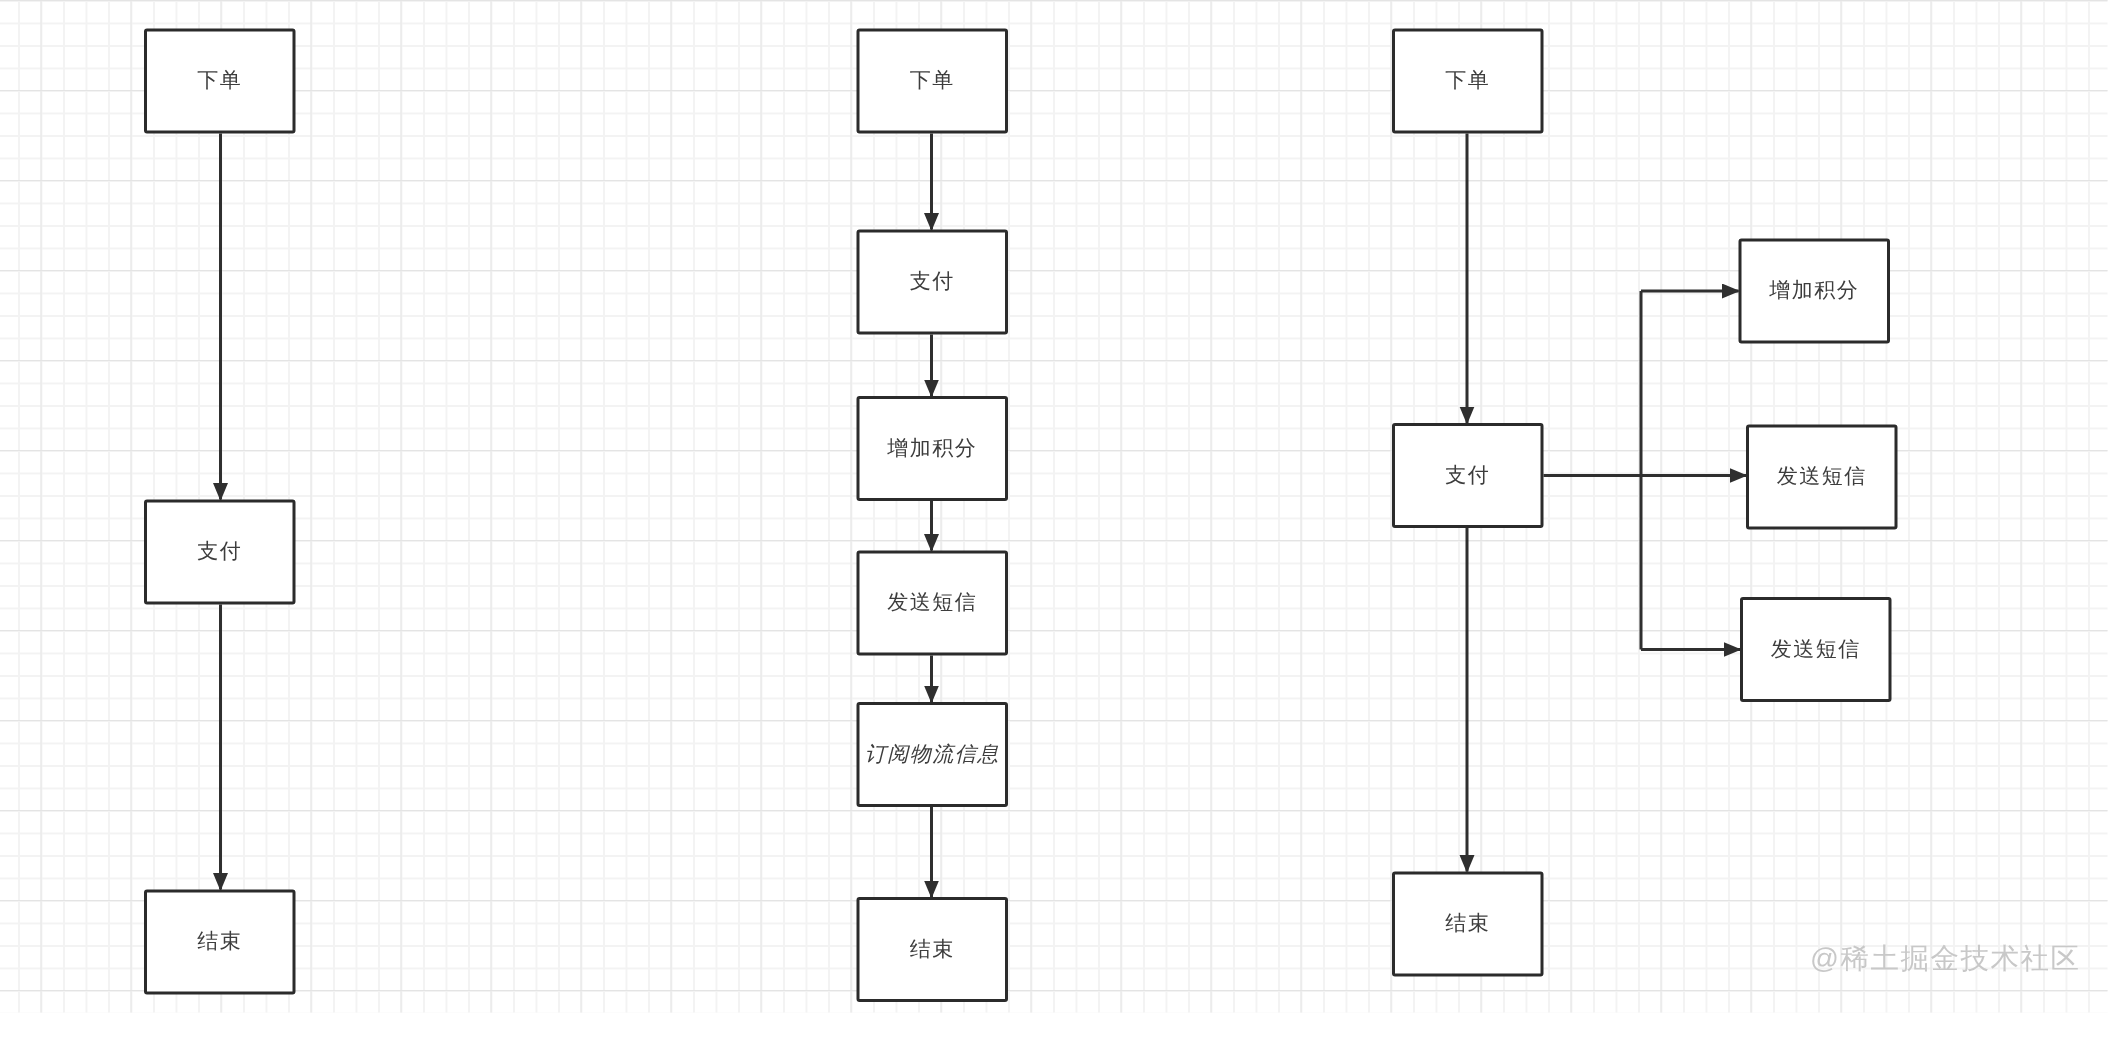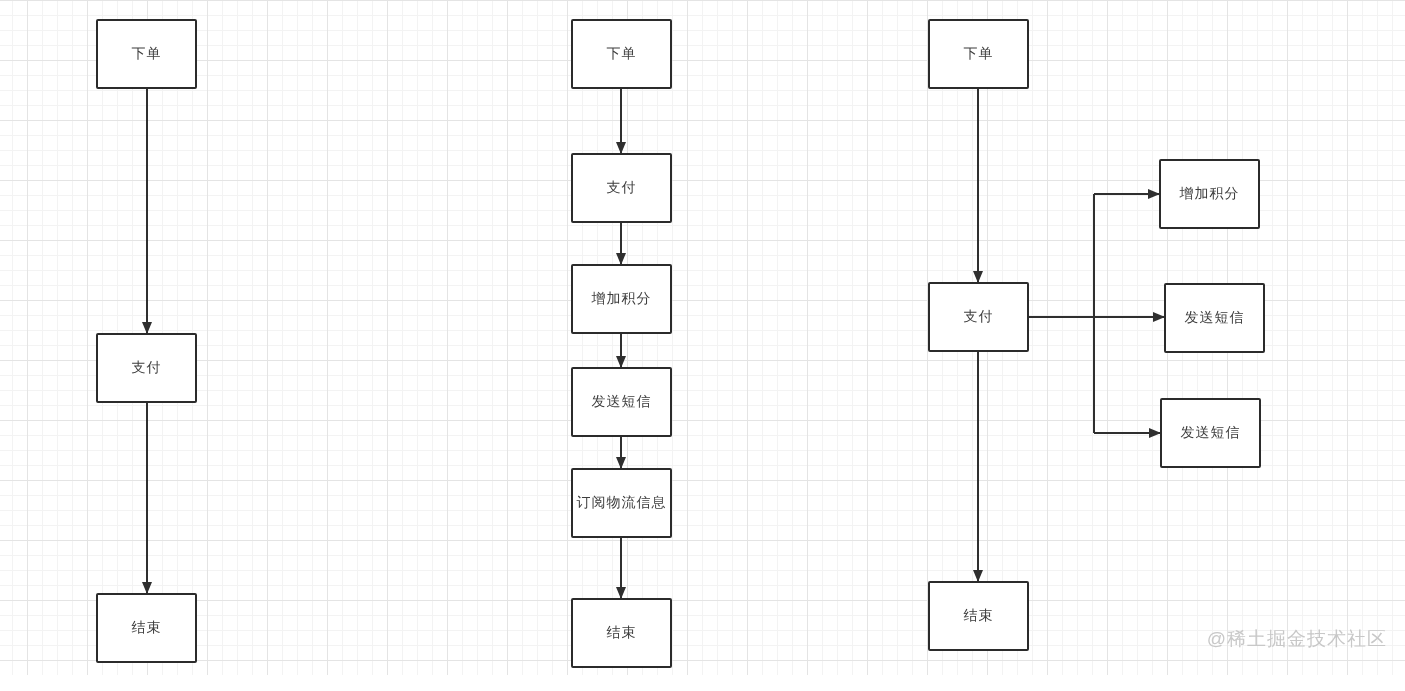--- a/index.html
+++ b/index.html
@@ -90,21 +90,21 @@
   </svg>
 
   <div class="node" style="left:96px;top:19px;">下单</div>
   <div class="node" style="left:96px;top:333px;">支付</div>
   <div class="node" style="left:96px;top:593px;">结束</div>
 
   <div class="node" style="left:571px;top:19px;">下单</div>
   <div class="node" style="left:571px;top:153px;">支付</div>
   <div class="node" style="left:571px;top:264px;">增加积分</div>
   <div class="node" style="left:571px;top:367px;">发送短信</div>
-  <div class="node" style="left:571px;top:468px;">订阅物流信息</div>
+  <div class="node" style="left:571px;top:468px;font-style:italic;">订阅物流信息</div>
   <div class="node" style="left:571px;top:598px;">结束</div>
 
   <div class="node" style="left:928px;top:19px;">下单</div>
   <div class="node" style="left:928px;top:282px;">支付</div>
   <div class="node" style="left:1159px;top:159px;">增加积分</div>
   <div class="node" style="left:1164px;top:283px;">发送短信</div>
   <div class="node" style="left:1160px;top:398px;">发送短信</div>
   <div class="node" style="left:928px;top:581px;">结束</div>
 
   <div class="watermark">@稀土掘金技术社区</div>

